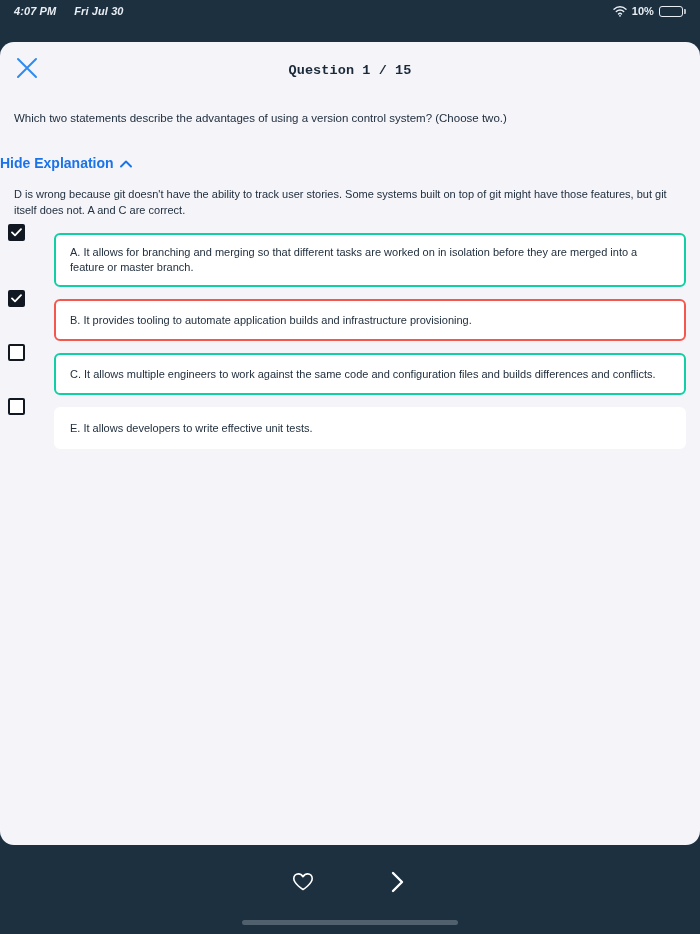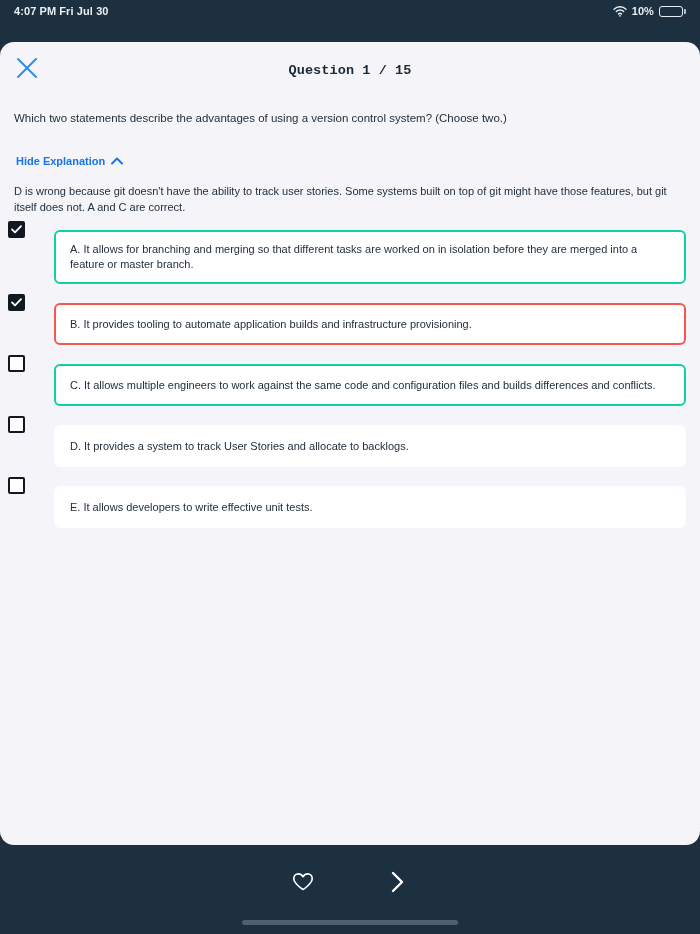--- a/index.html
+++ b/index.html
@@ -24,21 +24,21 @@
     width: 700px;
     height: 22px;
     display: flex;
     align-items: center;
     padding: 0 14px;
     color: #e8eef3;
     font-size: 11px;
     font-weight: 600;
     letter-spacing: 0.1px;
   }
-  #status-bar .sb-left { display: flex; align-items: center; gap: 3px; }
+  #status-bar .sb-left { display: flex; align-items: center; gap: 18px; font-style: italic; }
   #status-bar .sb-right {
     margin-left: auto;
     display: flex;
     align-items: center;
     gap: 5px;
   }
   .wifi-icon { display: block; }
   .battery-wrap { display: flex; align-items: center; gap: 1px; }
   .battery-body {
     width: 24px; height: 11px;
@@ -96,45 +96,45 @@
   
   #question-text {
     padding: 20px 0 0 14px;
     font-size: 11.5px;
     color: #22303f;
     line-height: 1.45;
   }
 
   
   #explanation-toggle {
-    margin: 28px 0 0 16px;
+    margin: 28px 0 0 0;
     display: inline-flex;
     align-items: center;
     gap: 6px;
-    font-size: 11px;
+    font-size: 14px;
     font-weight: 700;
     color: #1a73e8;
     cursor: pointer;
   }
   #explanation-body {
     padding: 14px 14px 0 14px;
     font-size: 11px;
     color: #22303f;
     line-height: 1.5;
     max-width: 690px;
   }
 
   
   #options-list {
     margin-top: 14px;
     padding: 0 14px;
   }
   .option-row {
     position: relative;
-    margin-bottom: 19px;
+    margin-bottom: 12px;
     padding-left: 40px;
   }
   .option-card {
     background: #ffffff;
     border: 2px solid transparent;
     border-radius: 6px;
     min-height: 42px;
     display: flex;
     align-items: center;
     padding: 10px 12px 10px 14px;
@@ -272,28 +272,20 @@
 
     <div class="option-row">
       <div class="option-checkbox">
         
       </div>
       <div class="option-card correct">
         <span class="option-label">C. It allows multiple engineers to work against the same code and configuration files and builds differences and conflicts.</span>
       </div>
     </div>
 
-    <div class="option-row">
-      <div class="option-checkbox">
-        
-      </div>
-      <div class="option-card neutral">
-        <span class="option-label">D. It provides a system to track User Stories and allocate to backlogs.</span>
-      </div>
-    </div>
 
     <div class="option-row">
       <div class="option-checkbox">
         
       </div>
       <div class="option-card neutral">
         <span class="option-label">E. It allows developers to write effective unit tests.</span>
       </div>
     </div>
 

